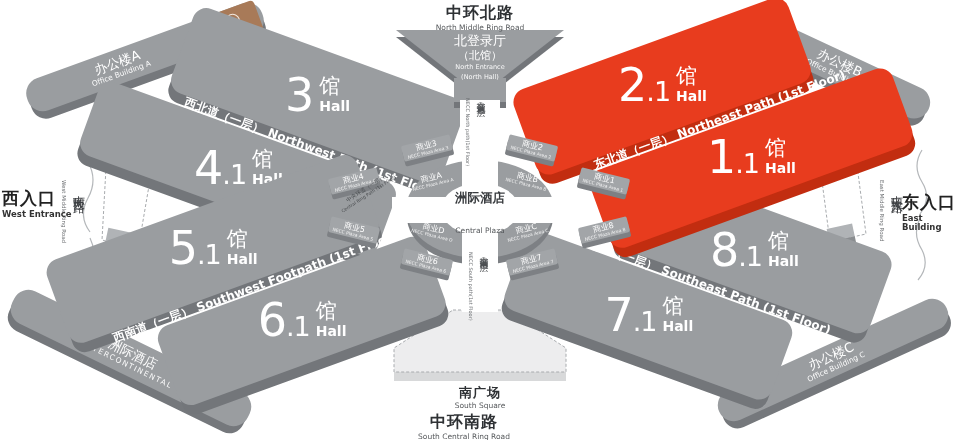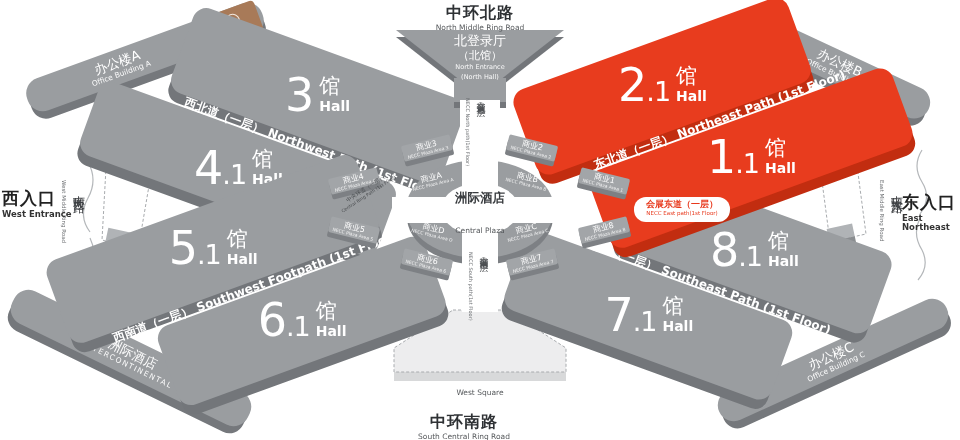--- a/index.html
+++ b/index.html
@@ -327,48 +327,45 @@
   <div class="rb" style="left:579px;top:222px;transform:rotate(-14deg);">
     <span class="z">商业8</span>
       <span class="e">NECC Plaza Area 8</span>
   </div>
 
   <span class="vtext v5" style="left:465px;top:98px;">NECC North path(1st Floor)</span>
   <span class="vtext v9" style="left:474px;top:95px;">会展北道（一层）</span>
   <span class="vtext v5" style="left:468px;top:252px;">NECC South path(1st Floor)</span>
   <span class="vtext v9" style="left:477px;top:250px;">会展南道（一层）</span>
 
-  <div class="pill east">
-    <span class="z" style="font-size:9px;">会展东道（一层）</span>
-    <span class="e" style="font-size:5.5px;">NECC East path(1st Floor)</span>
-  </div>
   <div class="central-ring-label">
     <span class="z">中央环道（一层）</span>
     <span class="e">Central Ring Path (1st Floor)</span>
   </div>
 
   <div class="roadlab" style="left:380px;top:5px;width:200px;">
     <span class="z">中环北路</span>
     <span class="e">North Middle Ring Road</span>
   </div>
   <div class="roadlab" style="left:400px;top:386px;width:160px;">
-    <span class="e">West Square</span>
+    <span class="z" style="font-size:13px;">南广场</span>
+    <span class="e">South Square</span>
   </div>
   <div class="roadlab" style="left:384px;top:414px;width:160px;">
     <span class="z">中环南路</span>
     <span class="e">South Central Ring Road</span>
   </div>
 
   <div class="entlab" style="left:2px;top:190px;">
     <span class="z">西入口</span>
     <span class="e">West Entrance</span>
   </div>
   <span class="vtext v55" style="left:61px;top:180px;">West Middle Ring Road</span>
   <span class="vtext v12" style="left:70px;top:186px;">中环西路</span>
 
   <div class="entlab" style="left:902px;top:194px;">
     <span class="z">东入口</span>
-    <span class="e">East Northeast</span>
+    <span class="e">East Building</span>
   </div>
   <span class="vtext v55" style="left:879px;top:180px;">East Middle Ring Road</span>
   <span class="vtext v12" style="left:888px;top:186px;">中环东路</span>
 
 </div>
 
 </body></html>

